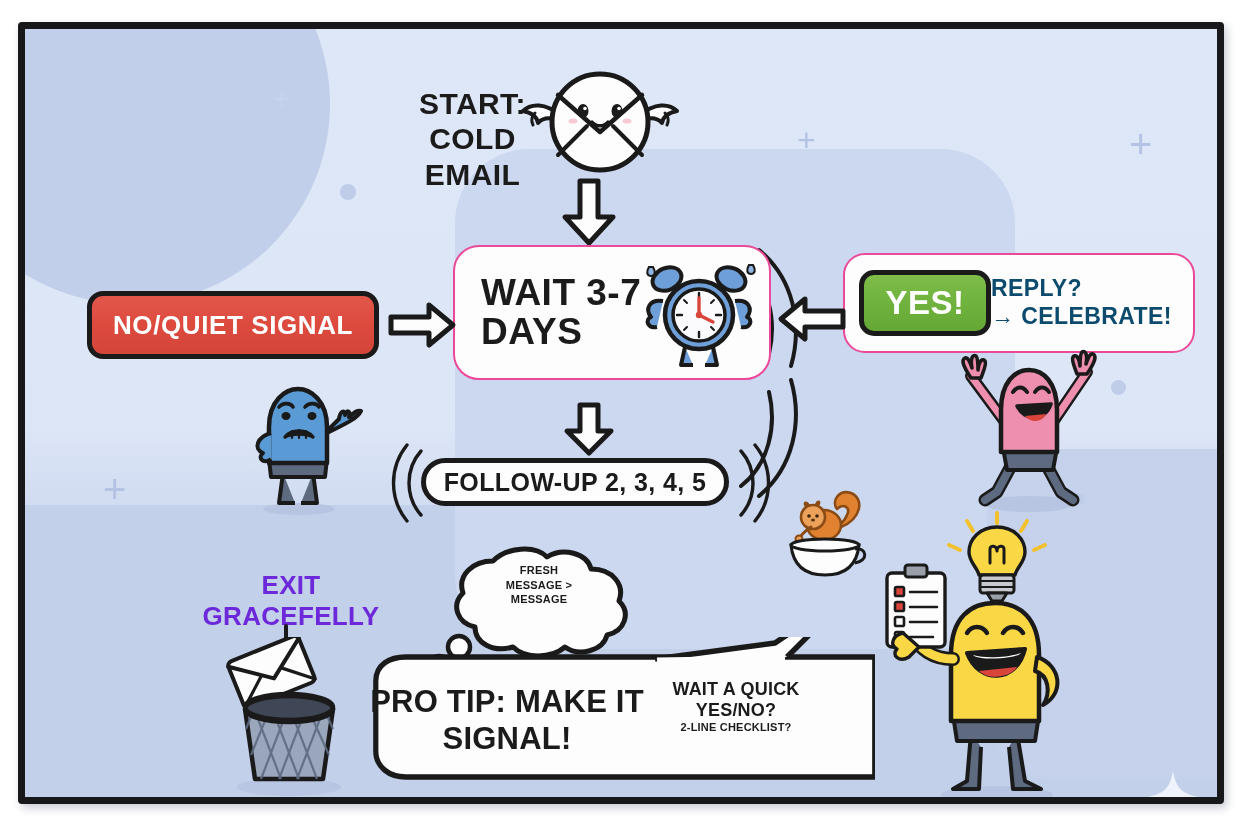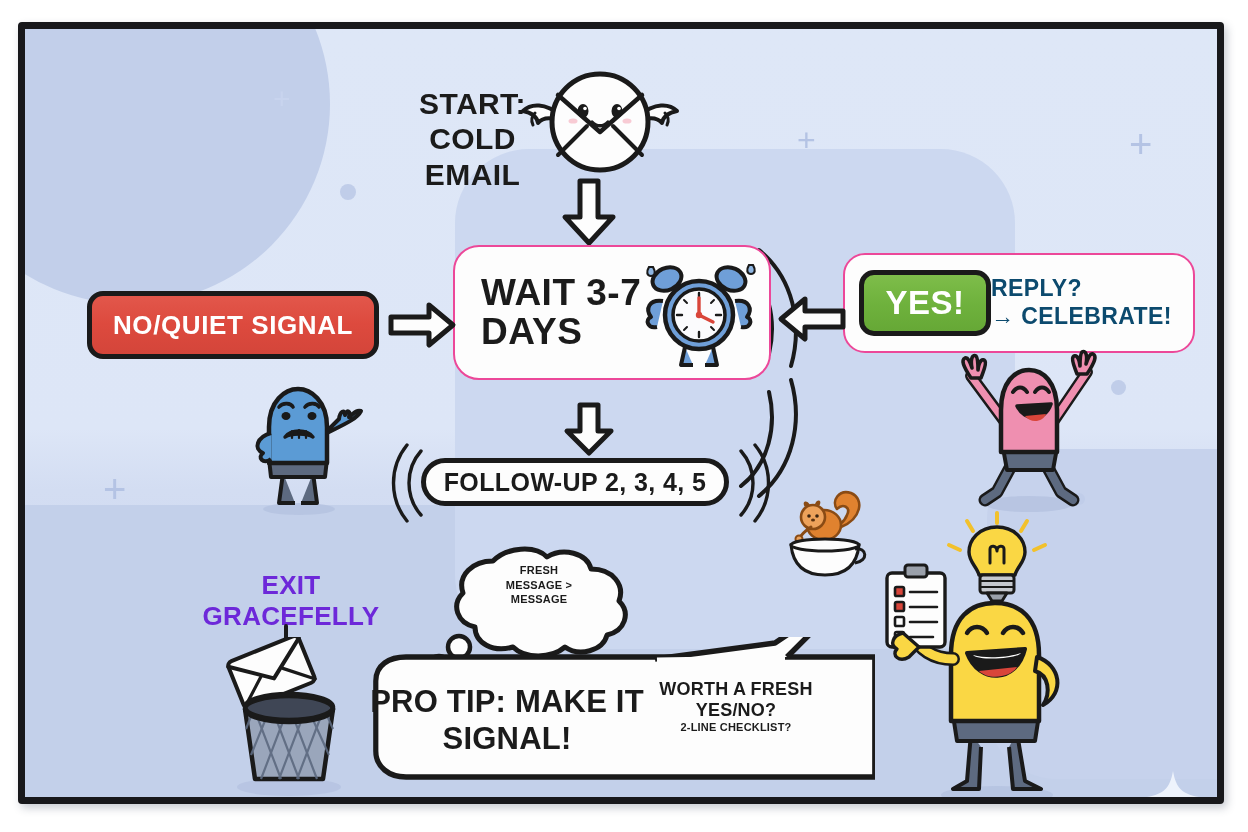--- a/index.html
+++ b/index.html
@@ -423,21 +423,21 @@
   <svg id="protip-bubble" viewBox="0 0 520 160">
     <path d="M22 44 C22 28 36 20 54 20 L550 20 L550 140 L54 140 C36 140 22 130 22 114 Z" fill="#fdfdfd" stroke="#1a1a1a" stroke-width="5.5" stroke-linejoin="round" transform="scale(0.945,1)"></path>
     <path d="M300 22 L420 6 L500 -48 L432 20" fill="#fdfdfd" stroke="#1a1a1a" stroke-width="5.5" stroke-linejoin="round"></path>
     <path d="M302 24 L430 22" stroke="#fdfdfd" stroke-width="7"></path>
   </svg>
   <div id="protip-main">
     <div>PRO TIP: MAKE IT</div>
     <div>SIGNAL!</div>
   </div>
   <div id="protip-side">
-    <div class="l1">WORTH A FRESH</div>
+    <div class="l1">WAIT A QUICK</div>
     <div class="l1">YES/NO?</div>
     <div class="l2">2-LINE CHECKLIST?</div>
   </div>
 
   <svg id="blue-char" viewBox="0 0 142 136">
     <ellipse cx="64" cy="128" rx="36" ry="6" fill="#b4c2e0" opacity="0.8"></ellipse>
 
     <path d="M48 92 L44 122 L60 122" fill="#5d6a80" stroke="#1a1a1a" stroke-width="4" stroke-linejoin="round"></path>
     <path d="M78 92 L82 122 L66 122" fill="#5d6a80" stroke="#1a1a1a" stroke-width="4" stroke-linejoin="round"></path>
 

